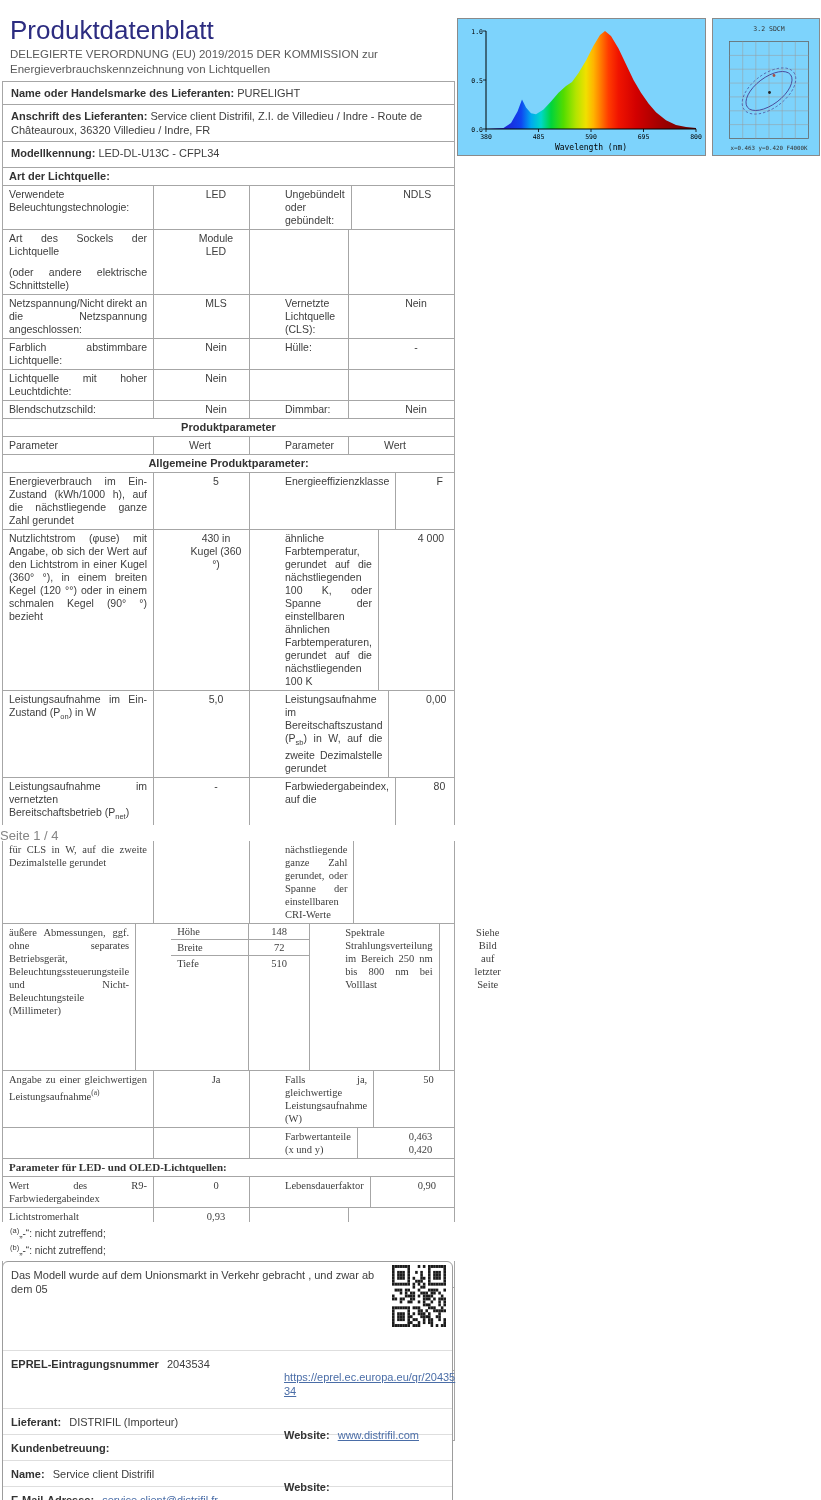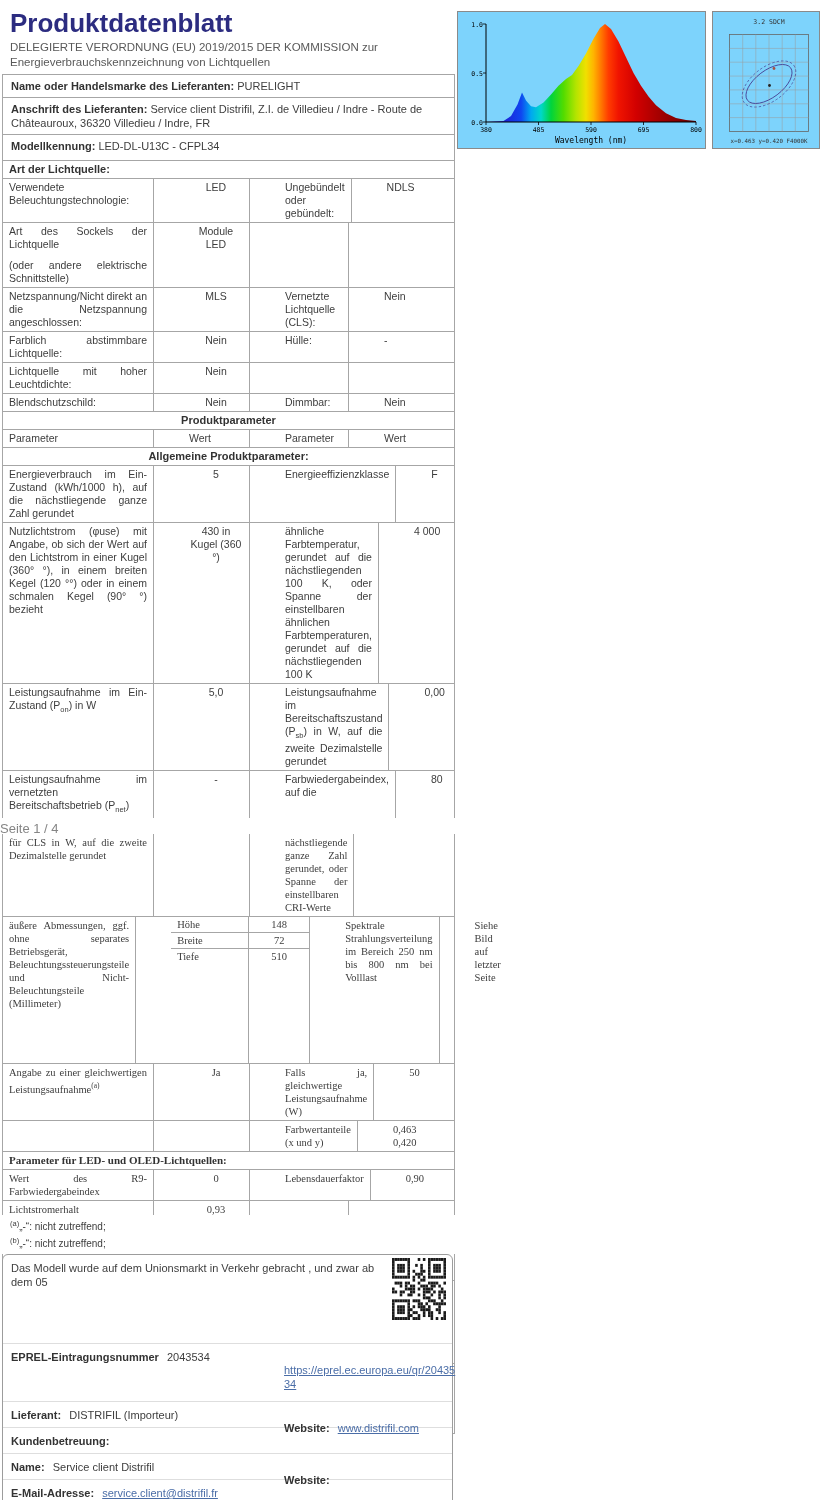--- a/index.html
+++ b/index.html
@@ -1,36 +1,36 @@
 <!DOCTYPE html>
 <html lang="de"><head>
 <meta charset="utf-8">
 <style>
   html,body{margin:0;padding:0;background:#fff;}
   body{width:821px;height:1500px;overflow:hidden;}
   .page{position:relative;width:821px;height:1500px;font-family:"Liberation Sans",sans-serif;color:#3d3d3d;background:#fff;}
   
-  .title{font-size:26px;line-height:28px;font-weight:bold;color:#2c2c80;margin:9px 0 3px 10px;}
+  .title{font-size:26px;line-height:28px;font-weight:normal;color:#2c2c80;margin:16px 0 3px 10px;}
   .subtitle{margin:0 0 4px 10px;font-size:11.5px;line-height:15px;color:#595959;width:440px;}
   
   .charts{position:absolute;top:2px;left:457px;display:flex;gap:6px;}
   .chartbox{border:1px solid #8a8a8a;background:#7dd3fc;}
   .chartbox svg{display:block;}
   
   .tbl{margin-left:2px;width:453px;border:1px solid #a6a6a6;font-size:10.5px;line-height:13px;box-sizing:border-box;}
   .tbl.cut-bottom{border-bottom:0;}
   .tbl.cut-top{border-top:0;font-family:Liberation Serif, serif;}
   .trow{display:flex;align-items:stretch;}
   .trow + .trow{border-top:1px solid #a6a6a6;}
   .cell{padding:2px 6px;box-sizing:border-box;}
   .cell + .cell{border-left:1px solid #a6a6a6;padding-left:35px;}
   .c1{flex:0 0 150px;}
   .c2{flex:0 0 96px;text-align:center;}
   .c3{flex:0 0 99px;}
-  .c4{flex:1;}
+  .c4{flex:1;text-align:center;}
   .param{text-align:justify;overflow-wrap:break-word;hyphens:auto;}
   .srow .cell{padding:4px 8px;font-size:11px;line-height:14px;}
   .srow b{color:#333;}
   .sect{font-weight:bold;font-size:11px;color:#333;}
   .sect.center{text-align:center;}
   .gap{margin-top:8px;}
   sub{font-size:7.5px;}
   sup{font-size:7.5px;}
   .dim-label{flex:0 0 72px;}
   .dim-sub{flex:0 0 174px;display:flex;flex-direction:column;padding:0;}

